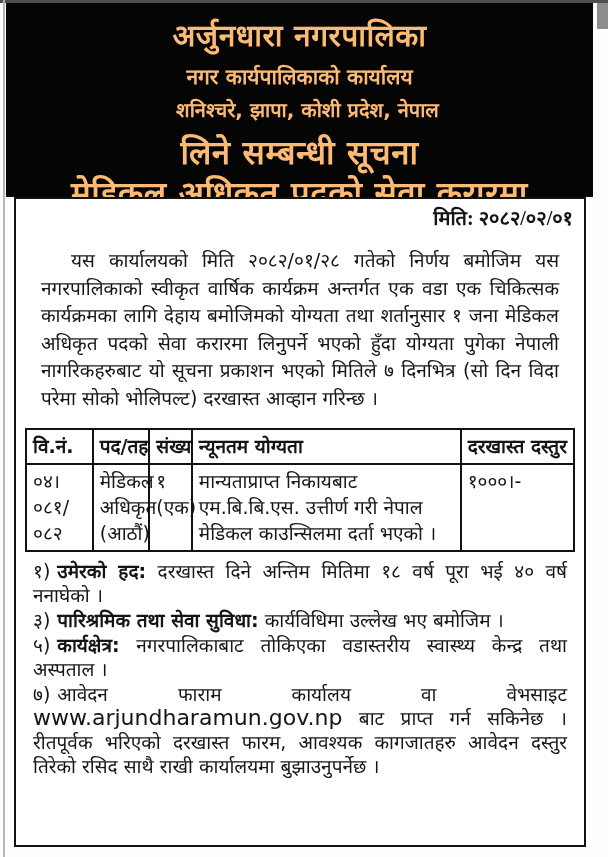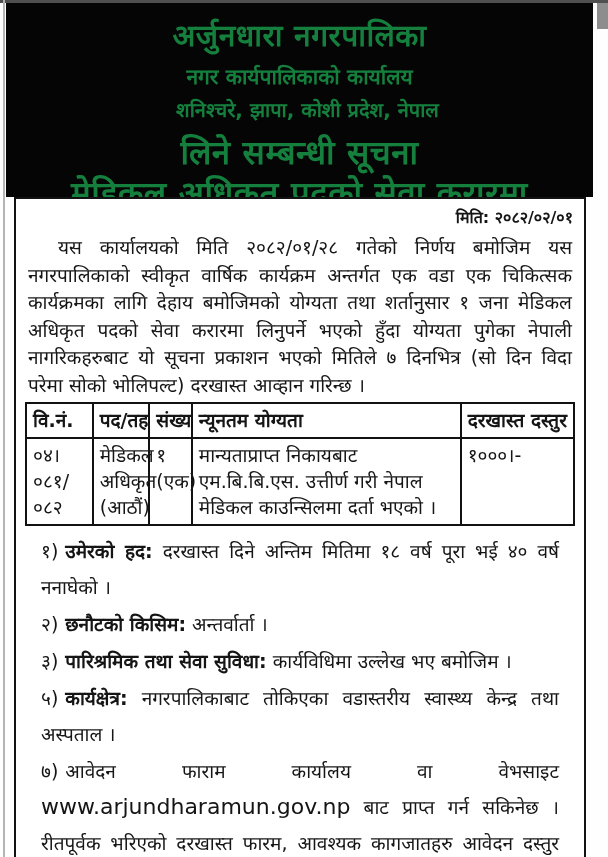--- a/index.html
+++ b/index.html
@@ -8,49 +8,49 @@
     font-family:"DejaVu Sans",sans-serif;
     color:#151515;
   }
   .page{position:relative;width:608px;height:857px;background:#fefefe;overflow:hidden;}
   .top-strip{position:absolute;top:0;left:0;width:608px;height:3px;background:#4f4f4f;}
   .left-edge{position:absolute;top:0;left:3px;width:2px;height:857px;background:#b5b5b5;}
   .corner-artifact{position:absolute;top:3px;right:0;width:11px;height:26px;background:#8d8d8d;}
 
   .letterhead{
     position:absolute;top:3px;left:6px;width:587px;height:194px;
-    background:#050505;color:#15803d;text-align:center;overflow:hidden;
+    background:#050505;color:#fdba74;text-align:center;overflow:hidden;
   }
   .muni{font-size:30px;font-weight:bold;margin-top:11px;letter-spacing:.5px;}
   .office{font-size:21px;font-weight:bold;margin-top:7px;text-align:center;}
   .addr{font-size:20px;font-weight:bold;margin-top:6px;padding-left:16px;}
   .big-title{font-size:33px;font-weight:bold;line-height:41px;margin-top:9px;letter-spacing:.5px;}
 
   .content-box{
     position:absolute;top:197px;left:14px;width:572px;min-height:650px;
     background:#ffffff;border:2px solid #121212;box-sizing:border-box;
     padding:5px 9px 6px 9px;
   }
-  .date-line{text-align:right;font-weight:bold;font-size:16px;line-height:26px;margin:1px 2px 3px 0;}
+  .date-line{text-align:right;font-weight:bold;font-size:20px;line-height:26px;margin:1px 2px 3px 0;font-family:Liberation Serif, serif;}
   .intro{
     font-size:19px;line-height:27.5px;text-align:justify;
-    text-indent:30px;margin:3px;
+    text-indent:30px;margin:16px;
   }
 
   table.vacancy{border-collapse:collapse;width:100%;table-layout:fixed;padding-left:12px;}
   table.vacancy th,table.vacancy td{
     border:2px solid #121212;vertical-align:top;
     padding:3px 5px 4px 6px;font-size:19px;line-height:26px;text-align:left;
   }
   table.vacancy th{font-weight:bold;white-space:nowrap;overflow:hidden;}
   td.pre{white-space:pre-line;}
   .c1{width:66px}.c2{width:56px}.c3{width:42px}.c4{width:266px}.c5{width:112px}
 
   .items{margin-top:7px;}
-  .item{font-size:19px;line-height:36px;text-align:justify;margin:1px 16px;}
+  .item{font-size:19px;line-height:24px;text-align:justify;margin:1px 8px;}
   .item .num{margin-right:7px;}
   .item b{font-weight:bold;}
   .url{font-size:22px;font-family:"DejaVu Sans",sans-serif;}
 </style>
 </head>
 <body>
 
 <div class="page">
   <div class="top-strip"></div>
   <div class="left-edge"></div>
@@ -100,20 +100,19 @@
           <td class="pre">मान्यताप्राप्त निकायबाट
 एम.बि.बि.एस. उत्तीर्ण गरी नेपाल
 मेडिकल काउन्सिलमा दर्ता भएको ।</td>
           <td class="pre">१०००।-</td>
         </tr>
       </tbody>
     </table>
 
     <div class="items">
       <div class="item"><span class="num">१)</span><b>उमेरको हद:</b><span> दरखास्त दिने अन्तिम मितिमा १८ वर्ष पूरा भई ४० वर्ष ननाघेको ।</span></div>
-      <div class="item"><span class="num">२)</span><b>छनौटको किसिम:</b><span> अन्तर्वार्ता ।</span></div>
       <div class="item"><span class="num">३)</span><b>पारिश्रमिक तथा सेवा सुविधा:</b><span> कार्यविधिमा उल्लेख भए बमोजिम ।</span></div>
       <div class="item"><span class="num">५)</span><b>कार्यक्षेत्र:</b><span> नगरपालिकाबाट तोकिएका वडास्तरीय स्वास्थ्य केन्द्र तथा अस्पताल ।</span></div>
       <div class="item"><span class="num">७)</span><span>आवेदन फाराम कार्यालय वा वेभसाइट </span><span class="url">www.arjundharamun.gov.np</span><span> बाट प्राप्त गर्न सकिनेछ । रीतपूर्वक भरिएको दरखास्त फारम, आवश्यक कागजातहरु आवेदन दस्तुर तिरेको रसिद साथै राखी कार्यालयमा बुझाउनुपर्नेछ ।</span></div>
 
     </div>
   </div>
 </div>
 
 </body></html>

